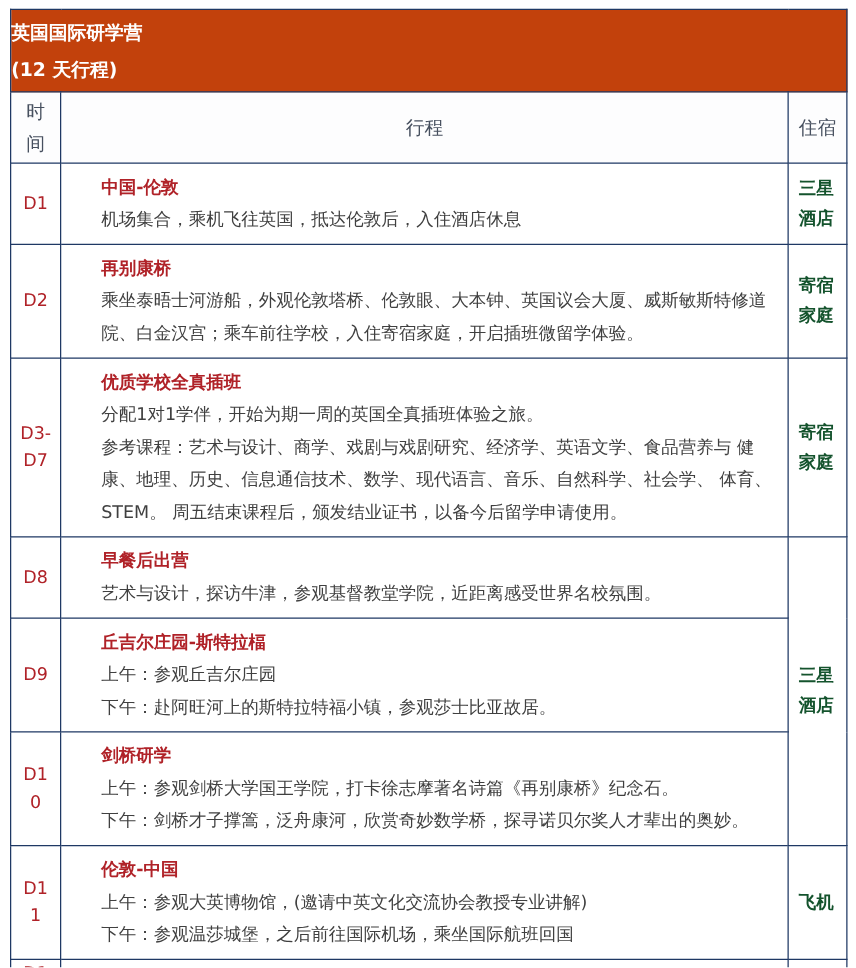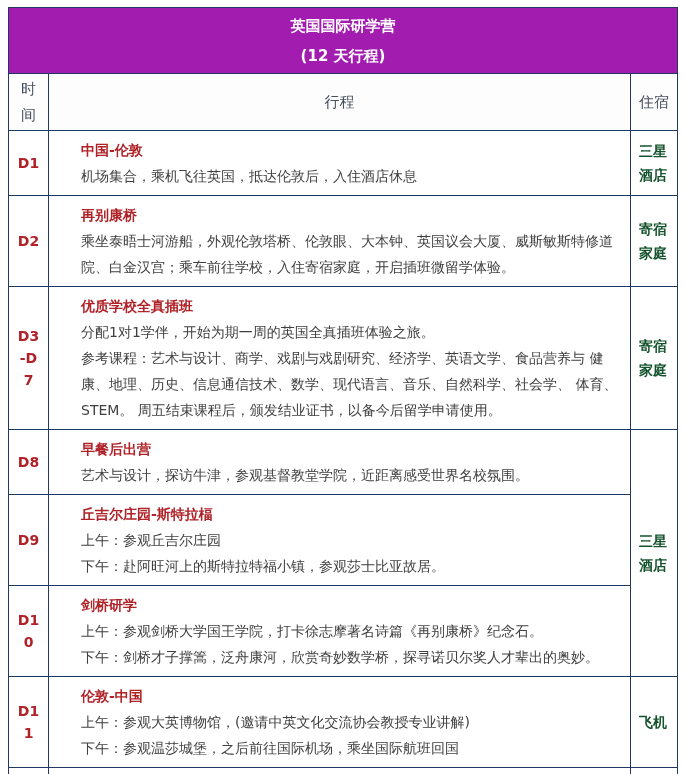--- a/index.html
+++ b/index.html
@@ -28,42 +28,41 @@
   tr.h-r0 { height: 60px; }
   tr.h-r1 { height: 81px; }
   tr.h-r2 { height: 132px; }
   tr.h-r3 { height: 52px; }
   tr.h-r4 { height: 73px; }
   tr.h-r5 { height: 75px; }
   tr.h-r6 { height: 78px; }
   tr.h-r7 { height: 41px; }
 
   .banner {
-    background: #a21caf;
+    background: #c2410c;
     color: #ffffff;
-    text-align: center;
     font-weight: bold;
     font-size: 15px;
   }
   .banner .line { line-height: 30px; }
 
   th.col-head {
     background: #fdfdfe;
     color: #47505f;
     font-weight: 400;
     font-size: 15px;
     text-align: center;
     padding: 0 8px;
     word-break: break-all;
     line-height: 26px;
   }
 
   td.time {
     color: #b02228;
-    font-weight: bold;
+    font-weight: normal;
     font-size: 14px;
     text-align: center;
     padding: 0 7px;
     word-break: break-all;
     line-height: 22px;
   }
   td.trip {
     padding: 6px 12px 6px 32px;
     font-size: 14px;
     line-height: 26px;

